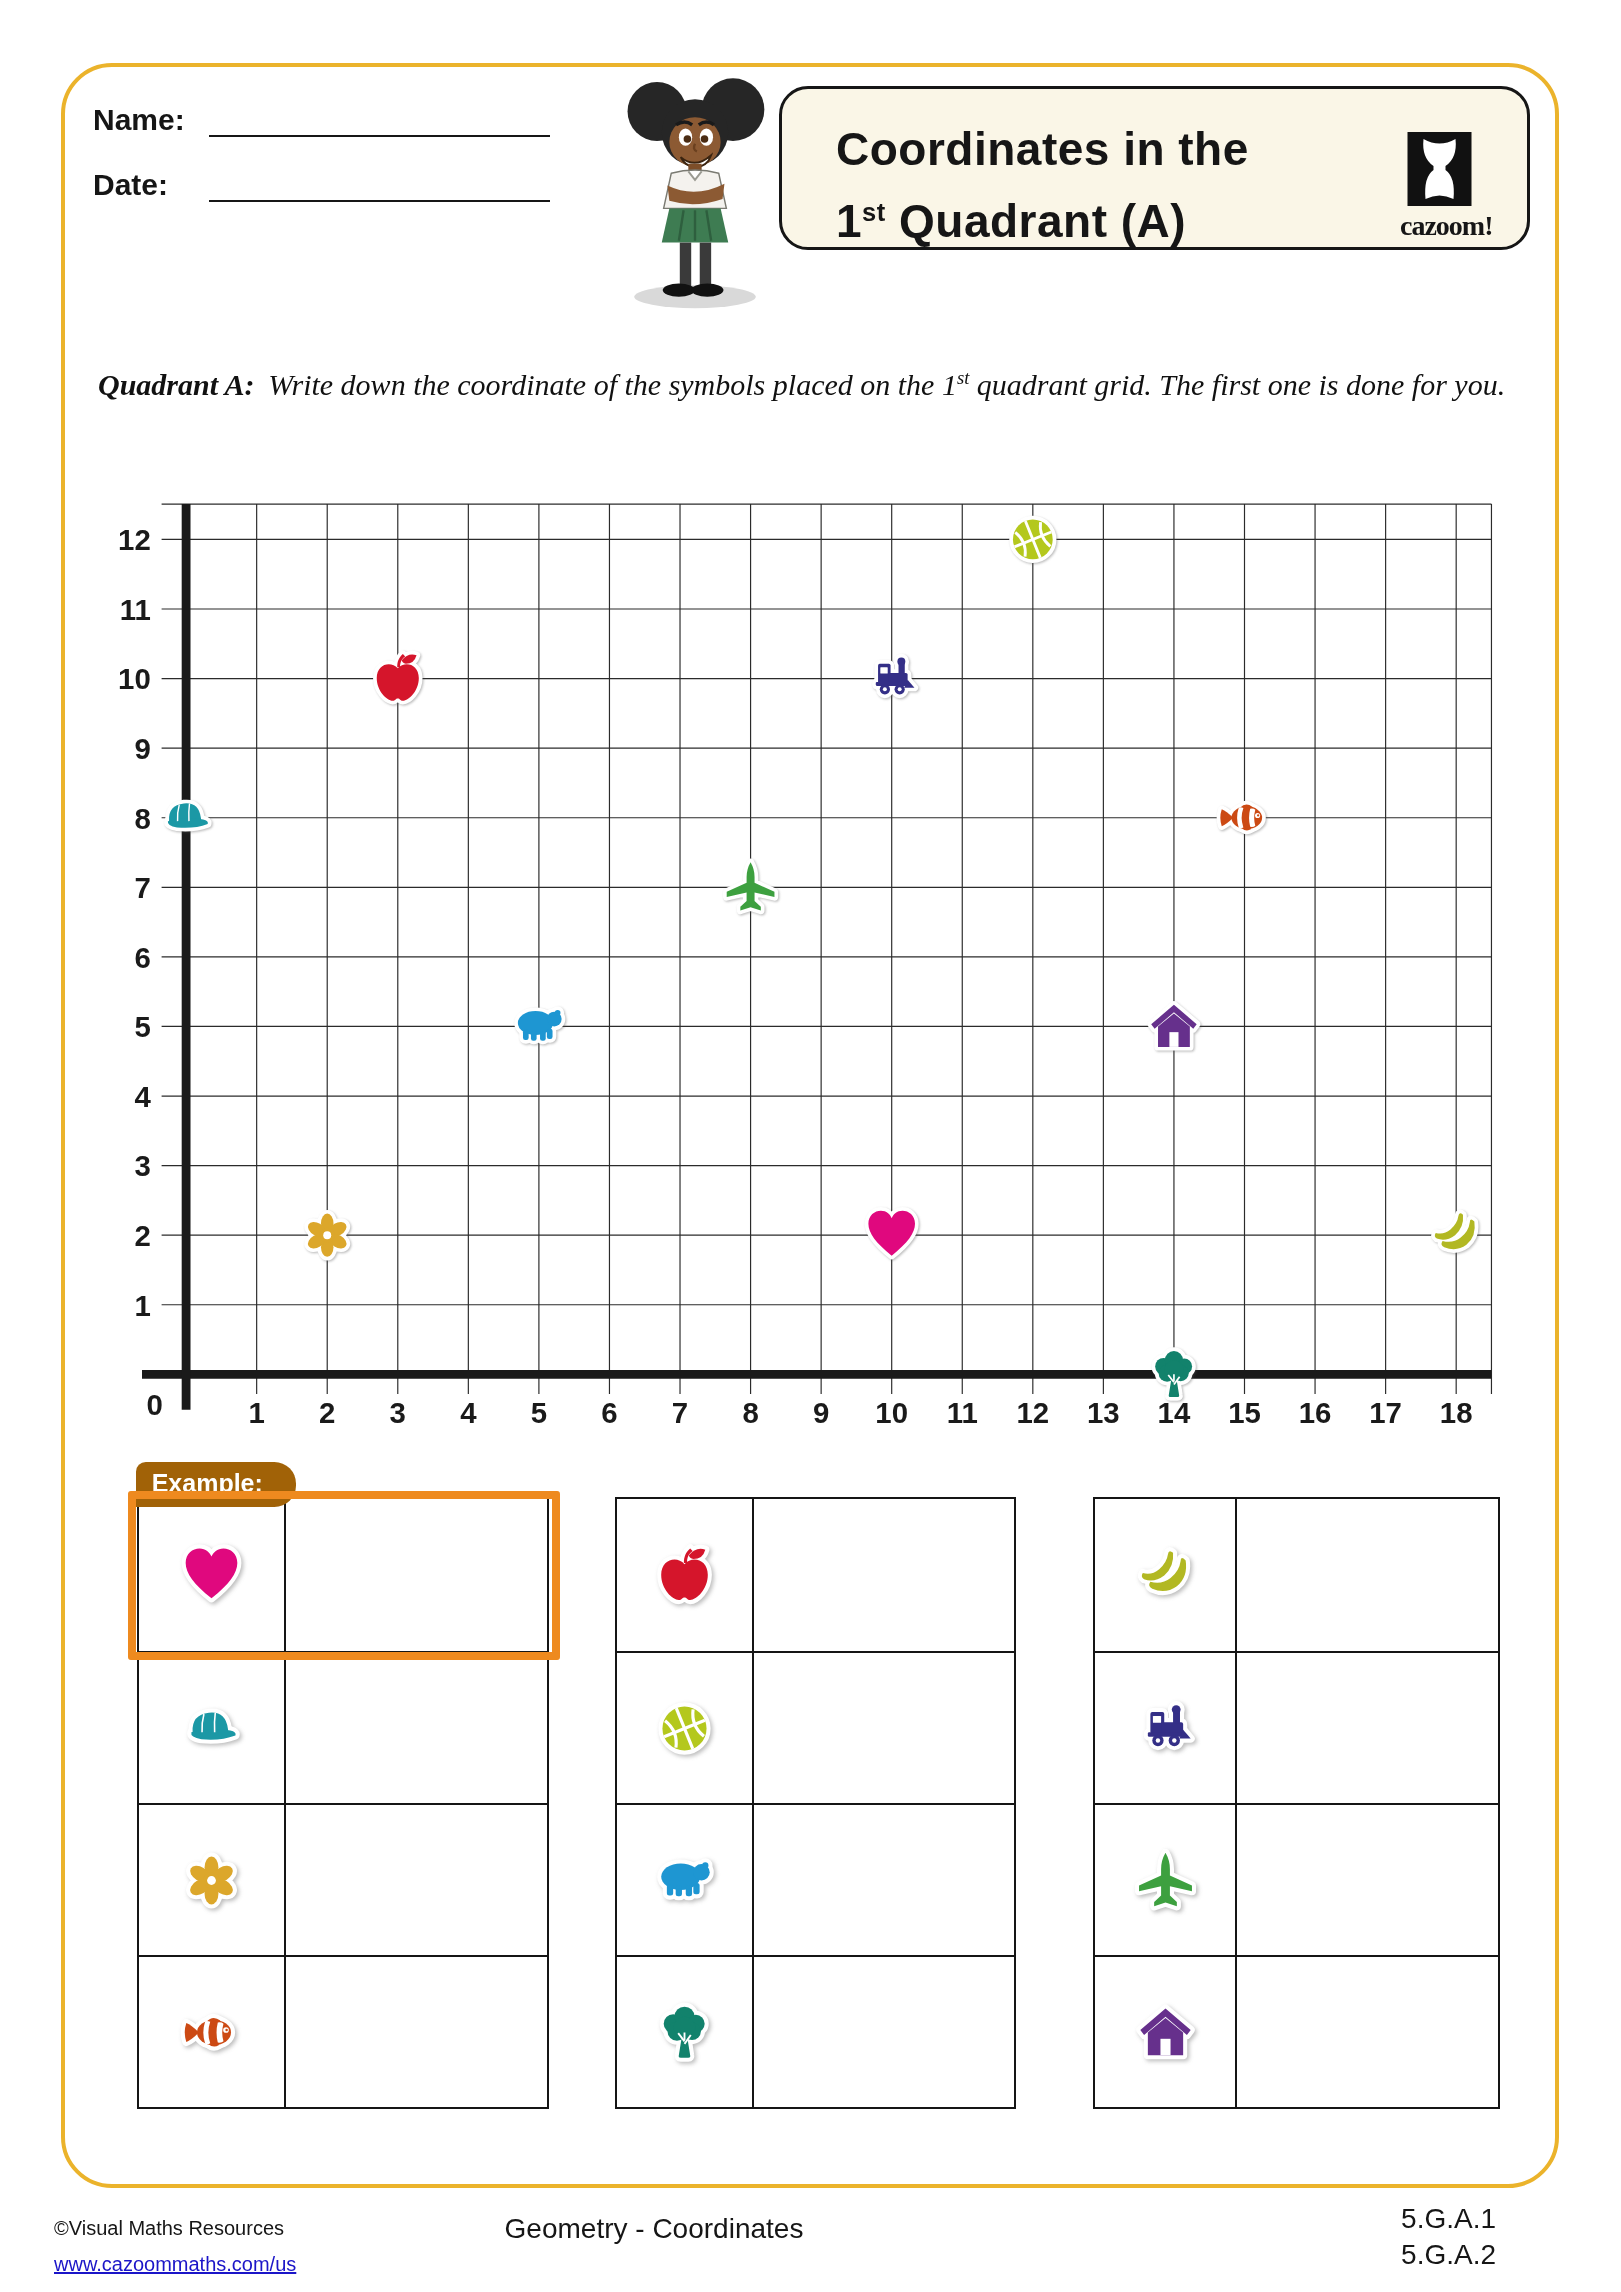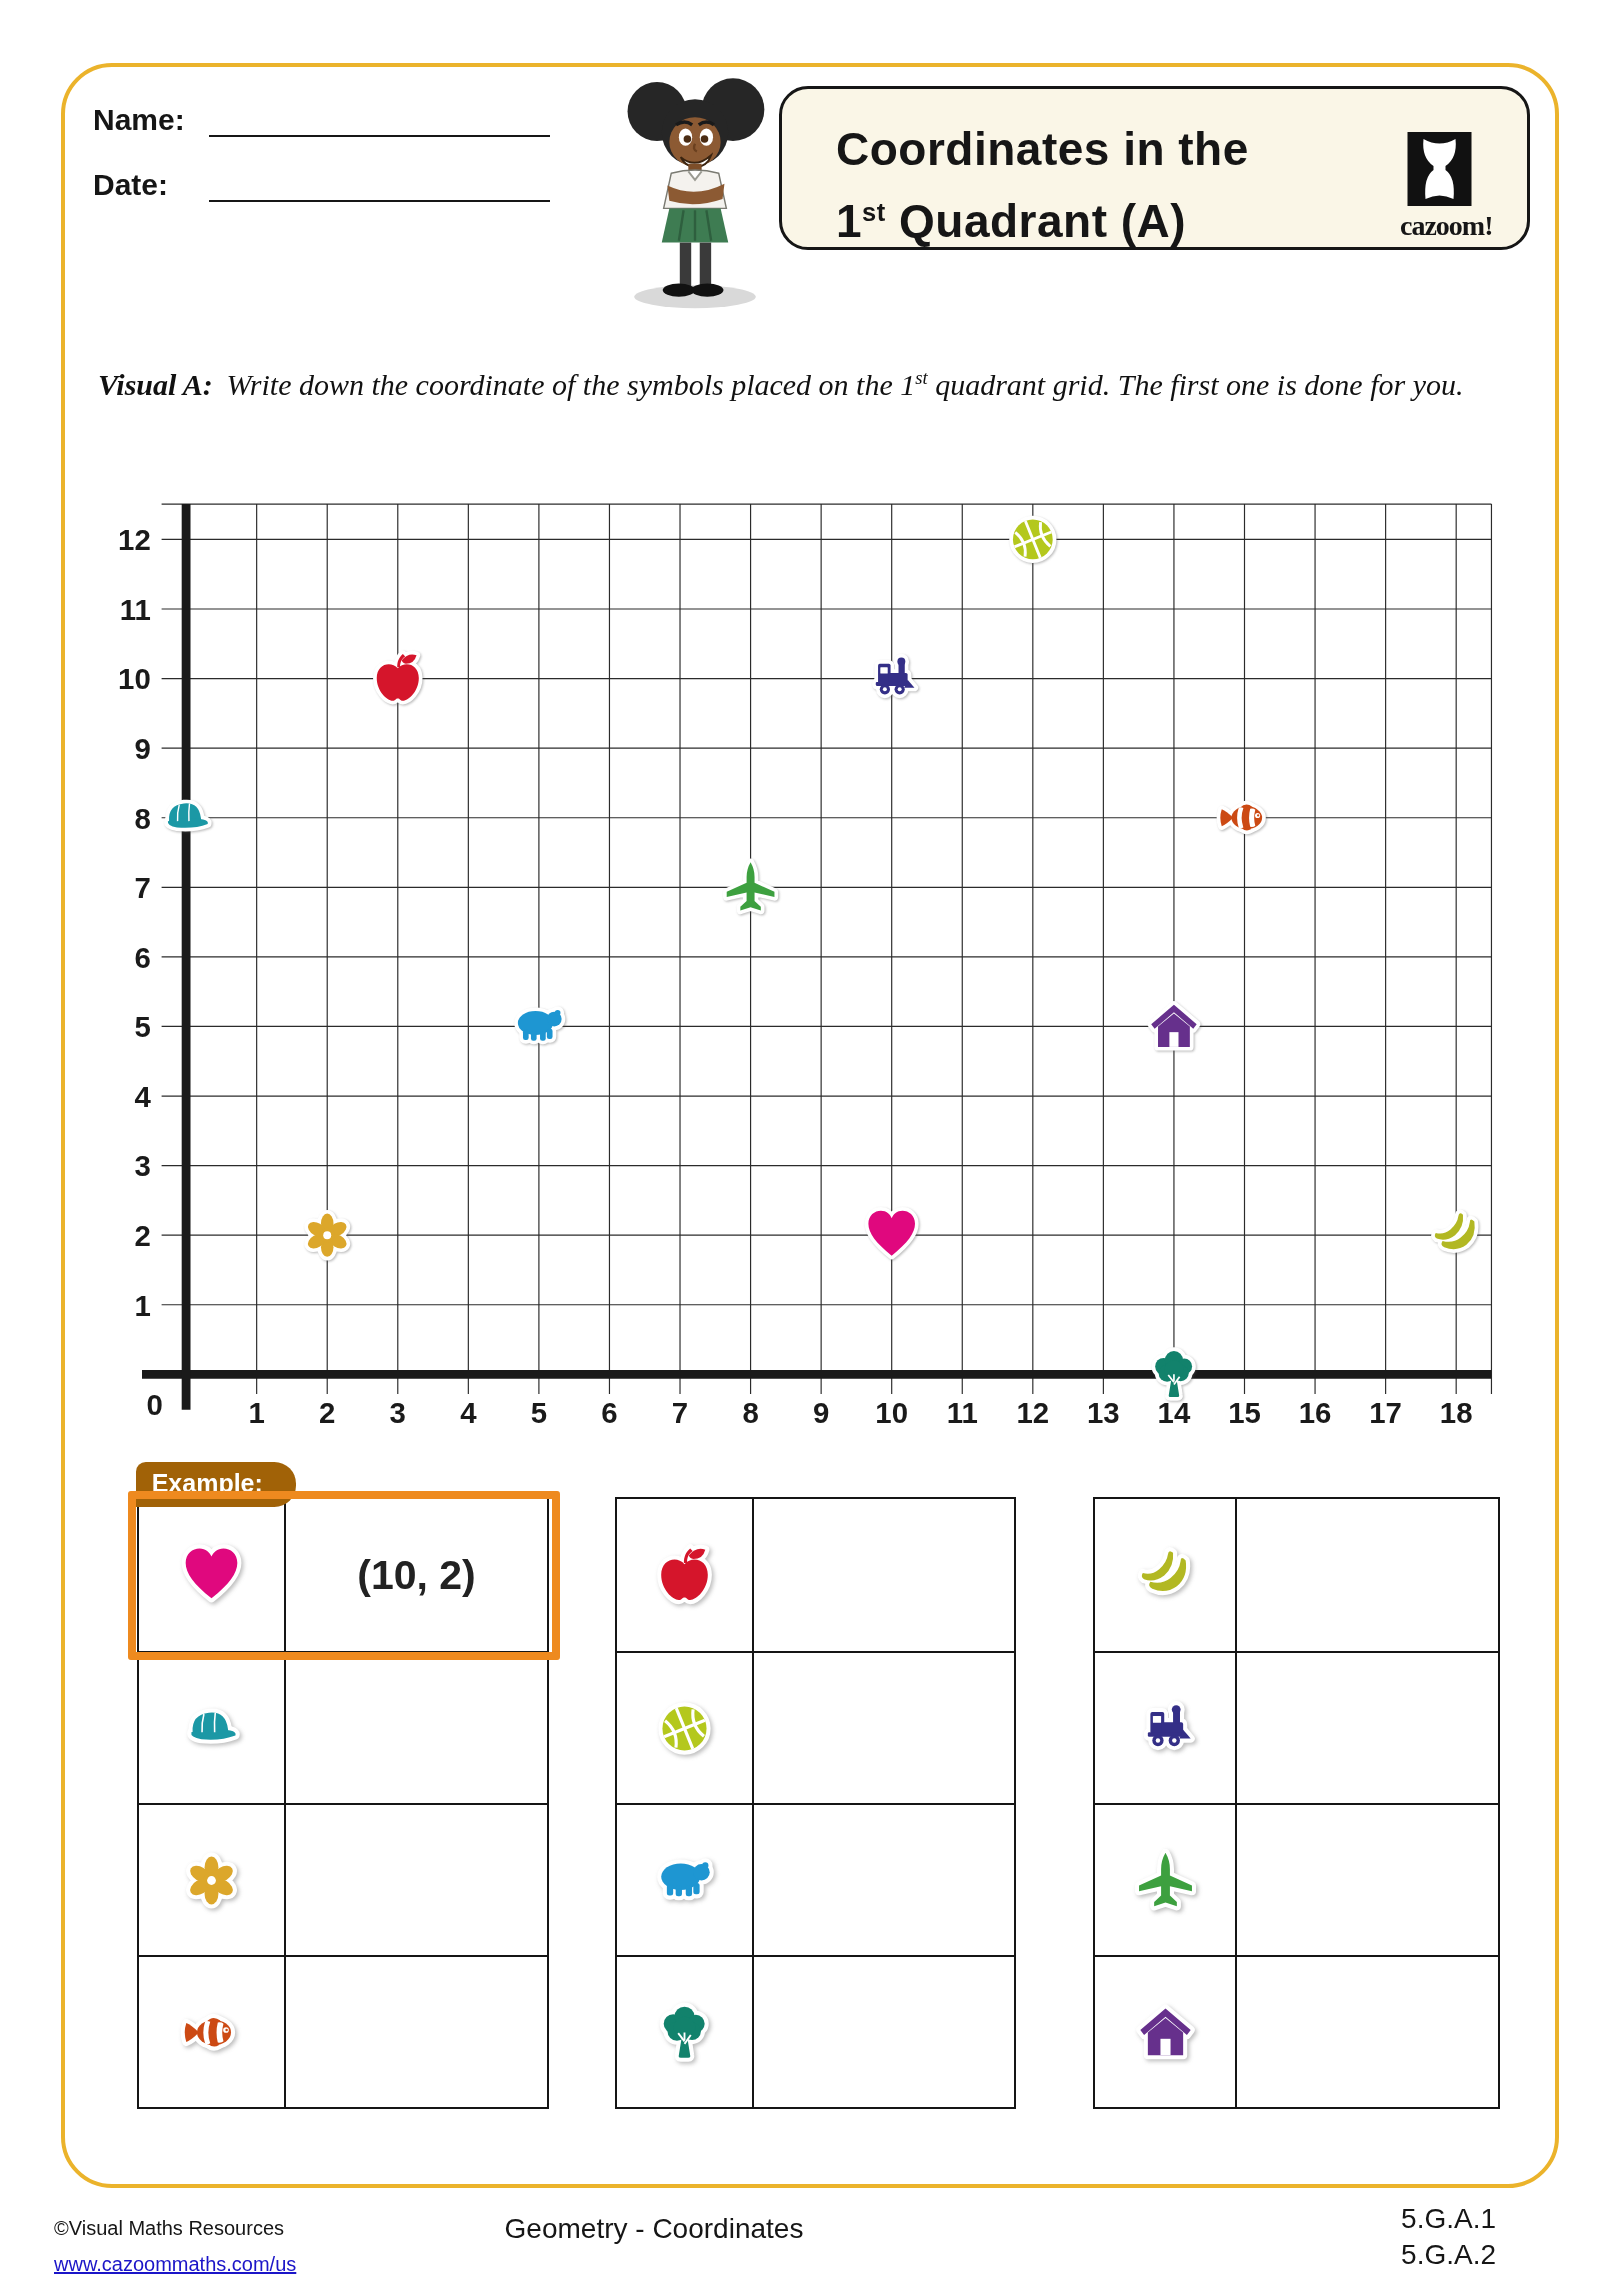--- a/index.html
+++ b/index.html
@@ -112,21 +112,21 @@
   <div class="logo">
     <svg width="65" height="74" viewBox="0 0 64 74">
       <rect width="64" height="74" fill="#111"></rect>
       <path d="M16 7 Q32 16 48 7 Q50 26 38 34 L38 38 Q48 45 46 67 Q32 60 18 67 Q16 45 26 38 L26 34 Q14 26 16 7 Z" fill="#fff"></path>
     </svg>
     <div class="logoword">cazoom!</div>
   </div>
 </div>
 
 <div class="abs sectiontext">
-  <span class="seclabel">Visual A:</span><span>Write down the coordinate of the symbols placed on the 1</span><sup>st</sup><span> quadrant grid. The first one is done for you.</span>
+  <span class="seclabel">Quadrant A:</span><span>Write down the coordinate of the symbols placed on the 1</span><sup>st</sup><span> quadrant grid. The first one is done for you.</span>
 </div>
 
 <svg id="grid" class="abs" width="1421" height="980" viewBox="0 0 1450 1000">
     <line x1="95" y1="44" x2="95" y2="952" stroke="#2b2b2b" stroke-width="1.2"></line>
     <line x1="167" y1="44" x2="167" y2="952" stroke="#2b2b2b" stroke-width="1.2"></line>
     <line x1="239" y1="44" x2="239" y2="952" stroke="#2b2b2b" stroke-width="1.2"></line>
     <line x1="311" y1="44" x2="311" y2="952" stroke="#2b2b2b" stroke-width="1.2"></line>
     <line x1="383" y1="44" x2="383" y2="952" stroke="#2b2b2b" stroke-width="1.2"></line>
     <line x1="455" y1="44" x2="455" y2="952" stroke="#2b2b2b" stroke-width="1.2"></line>
     <line x1="527" y1="44" x2="527" y2="952" stroke="#2b2b2b" stroke-width="1.2"></line>
@@ -380,21 +380,20 @@
       <div class="icell">
         <svg class="sym" width="63" height="63" viewBox="0 0 100 100">
           <g fill="#fff" stroke="#fff" stroke-width="13" stroke-linejoin="round" stroke-linecap="round">
             <path d="M50 86 C22 64 9 46 9 30 C9 15 20 7 31 7 C41 7 47 13 50 20 C53 13 59 7 69 7 C80 7 91 15 91 30 C91 46 78 64 50 86 Z"></path>
           </g>
           <g fill="#E0087E">
             <path d="M50 86 C22 64 9 46 9 30 C9 15 20 7 31 7 C41 7 47 13 50 20 C53 13 59 7 69 7 C80 7 91 15 91 30 C91 46 78 64 50 86 Z"></path>
           </g>
         </svg>
       </div>
-      <div class="acell">(10, 2)</div>
     </div>
     <div class="trow">
       <div class="icell">
         <svg class="sym" width="63" height="63" viewBox="0 0 100 100">
           <g fill="#fff" stroke="#fff" stroke-width="13" stroke-linejoin="round" stroke-linecap="round">
             <path d="M20 56 Q18 28 46 25 Q72 22 76 50 L77 57 L20 57 Z"></path>
             <path d="M18 56 Q48 48 80 53 Q90 55 88 61 Q64 70 34 67 Q16 64 18 56 Z"></path>
           </g>
           <g fill="#1B98A5">
             <path d="M20 56 Q18 28 46 25 Q72 22 76 50 L77 57 L20 57 Z"></path>

